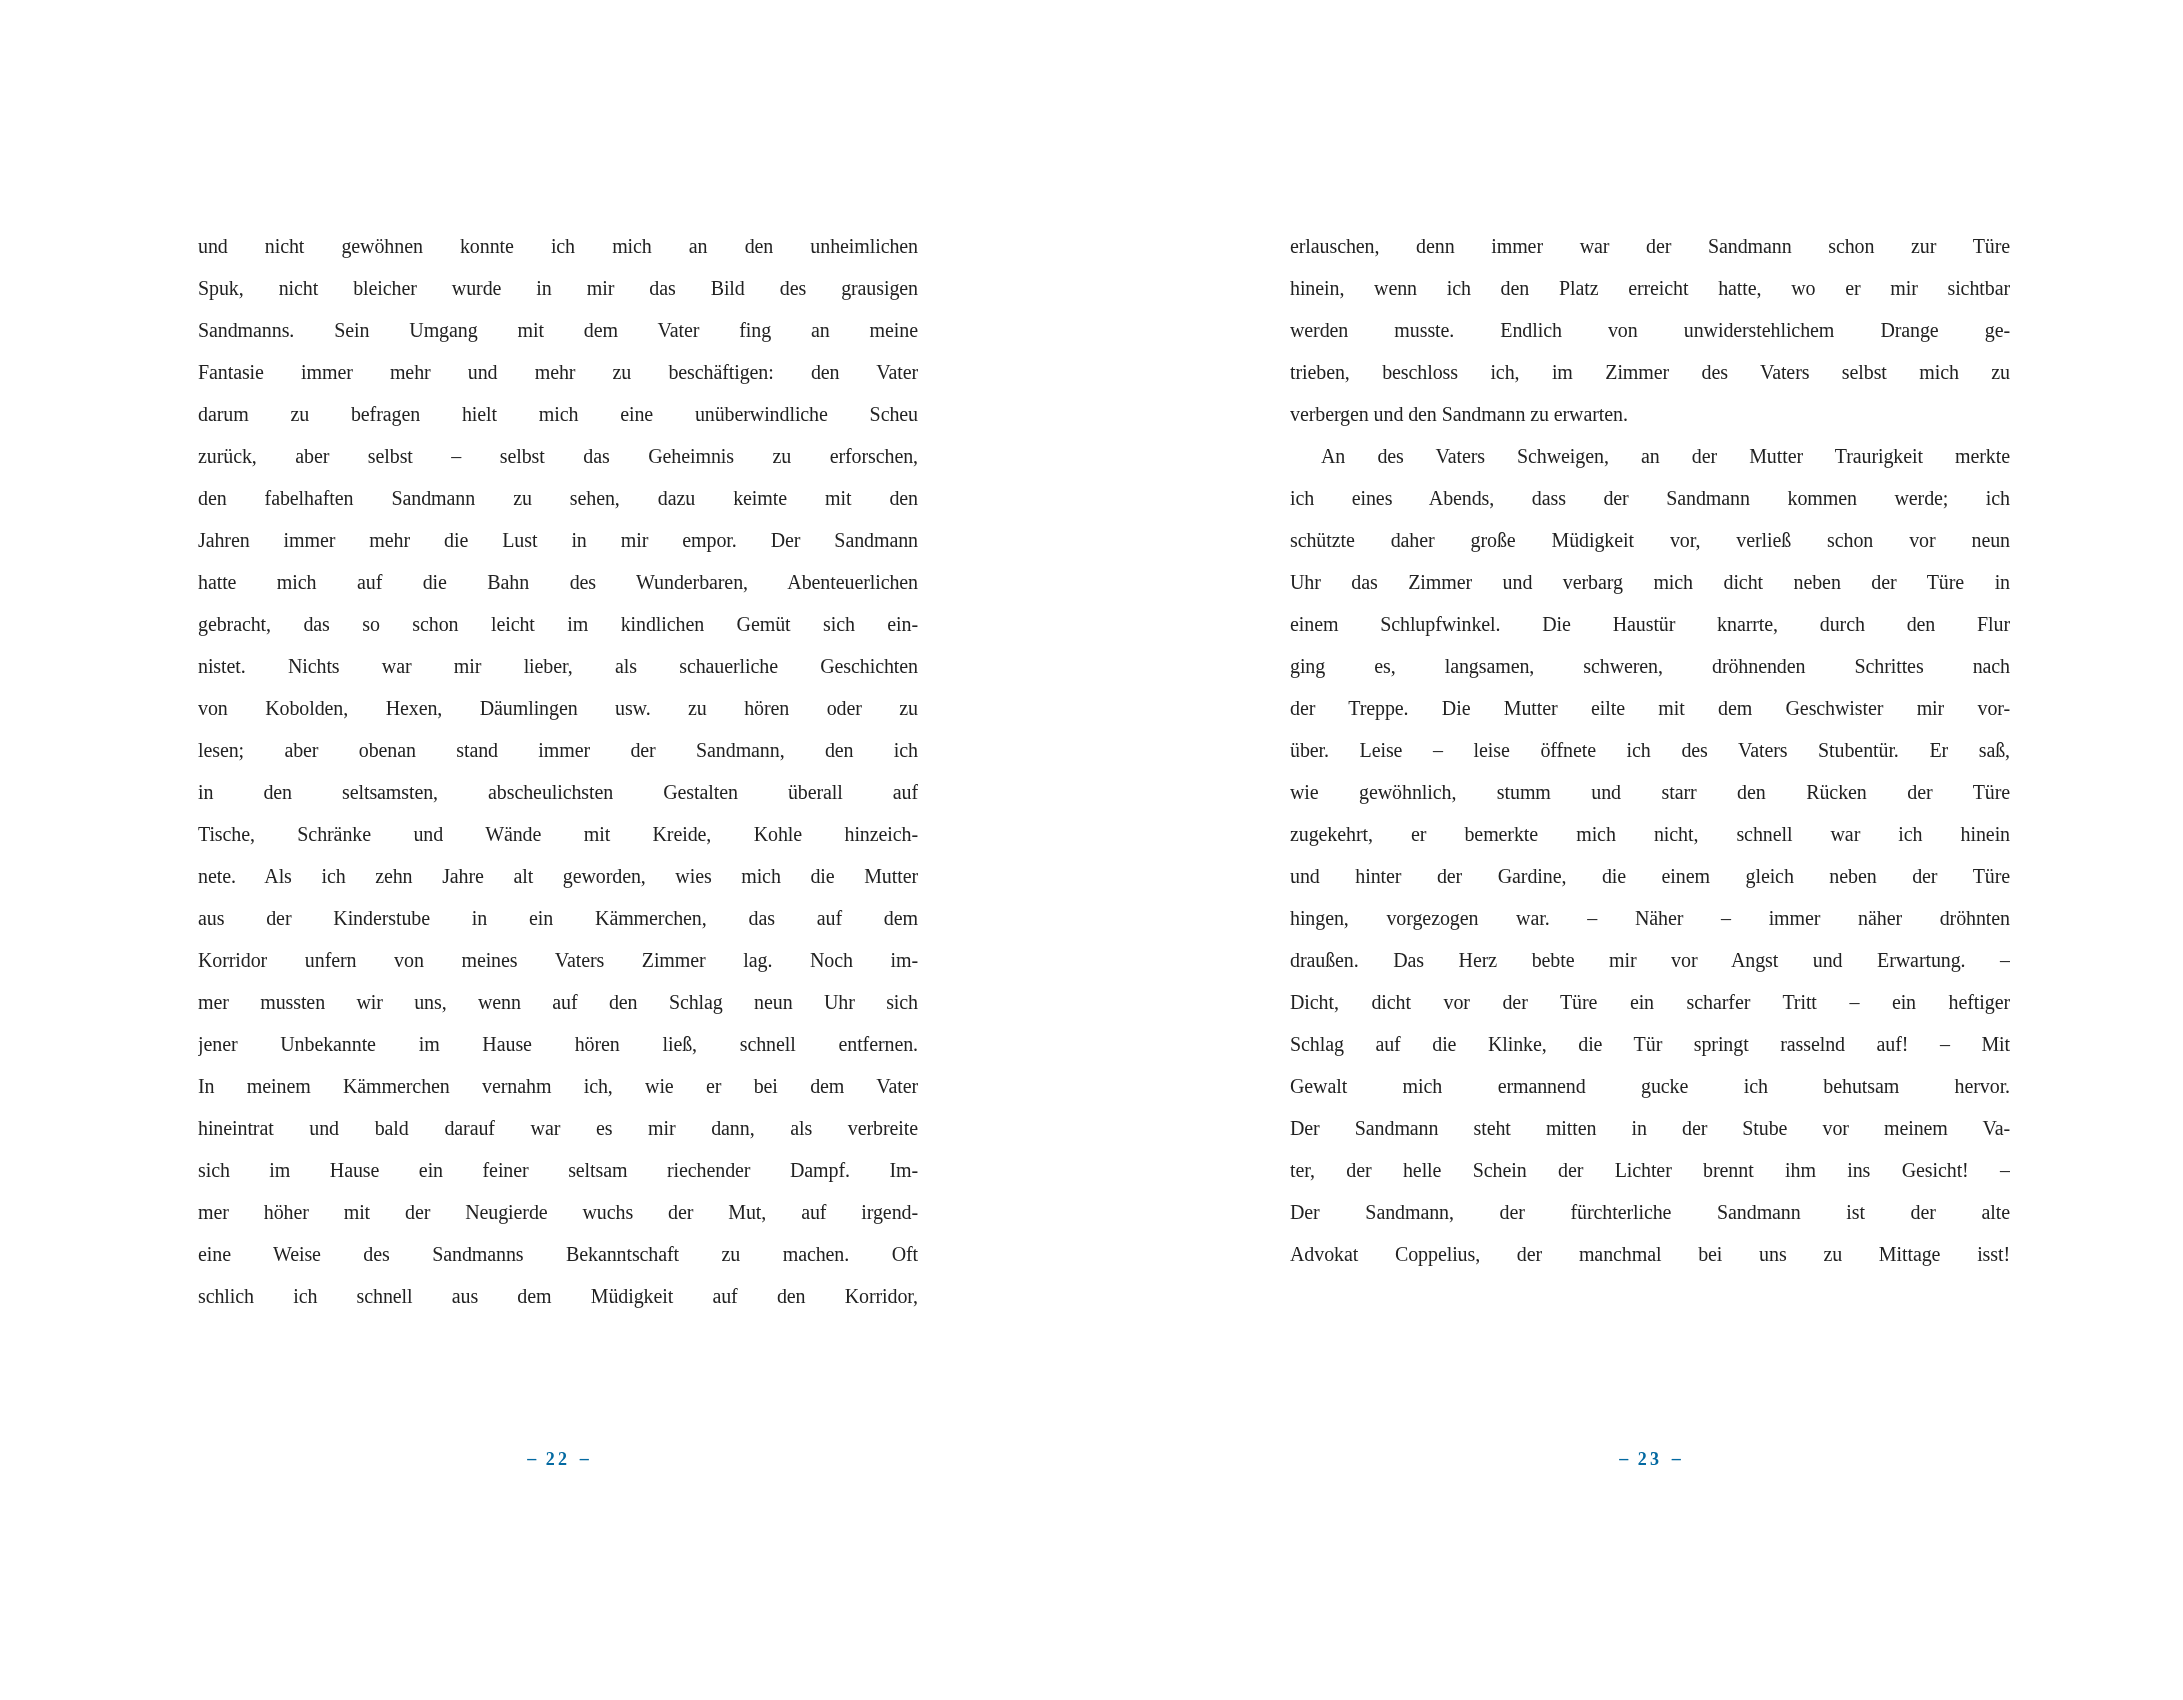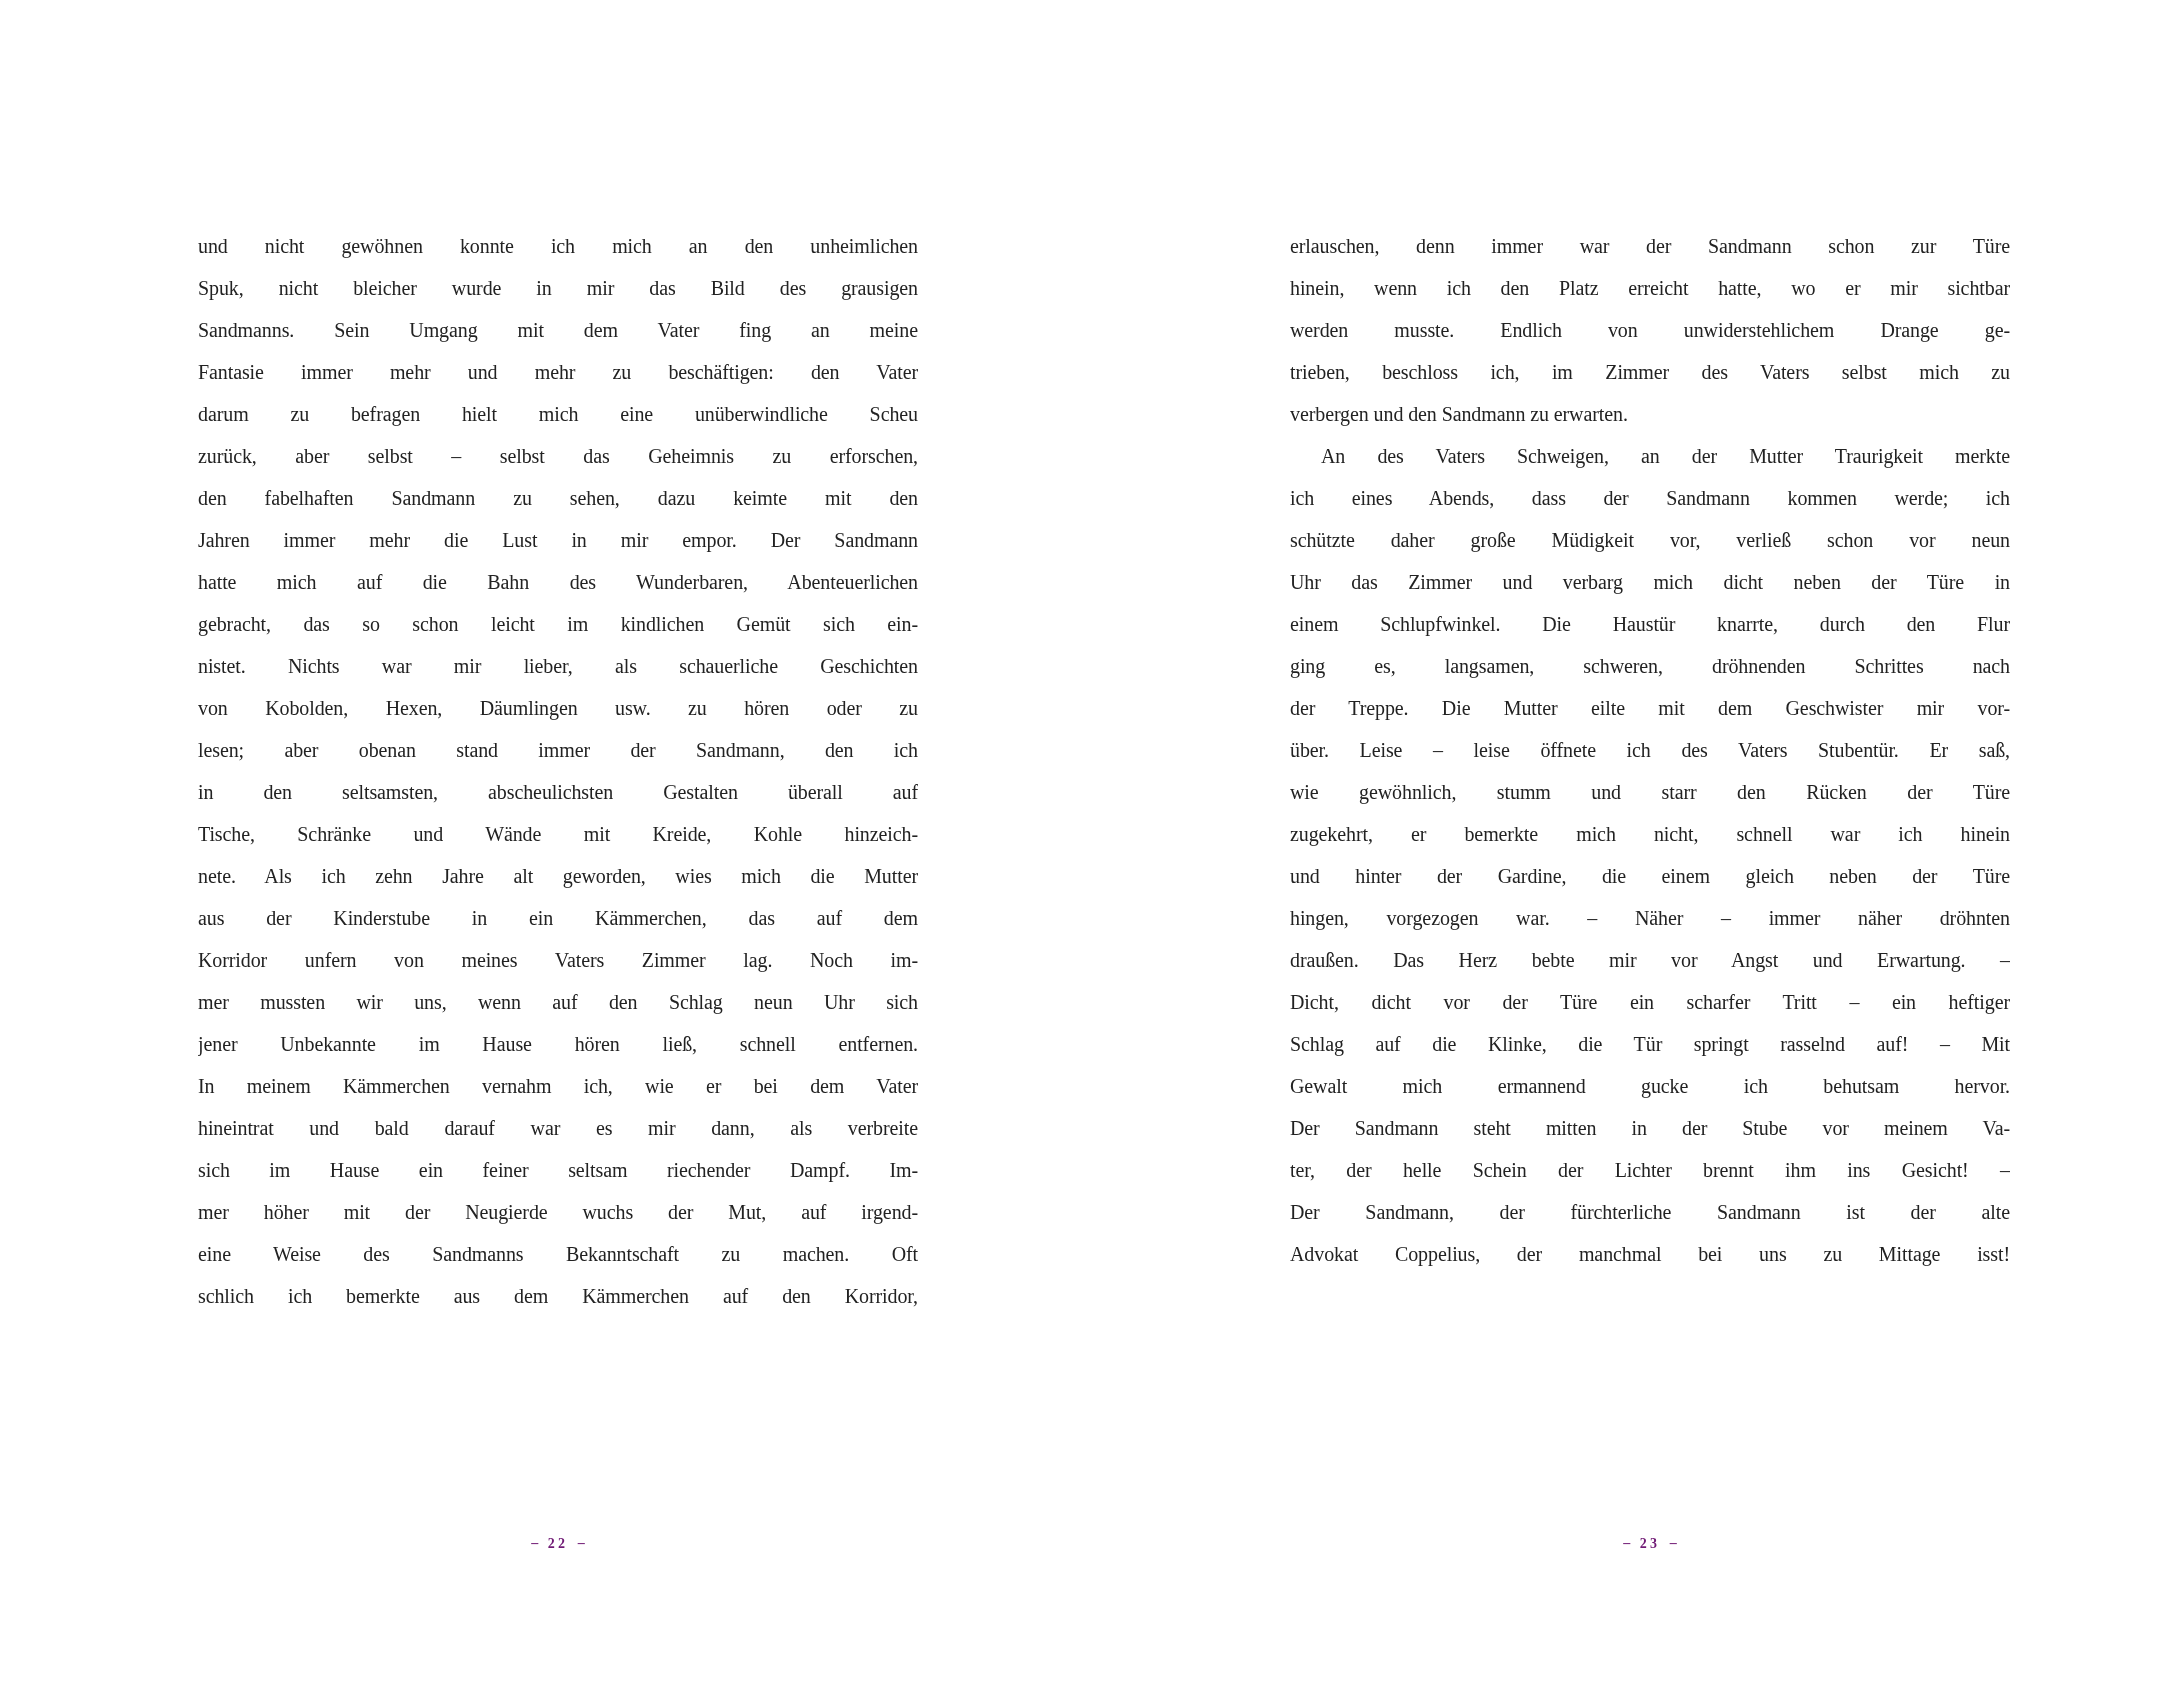--- a/index.html
+++ b/index.html
@@ -37,26 +37,26 @@
     white-space: normal;
   }
   .line.no-justify {
     text-align-last: left;
   }
   .line.indent {
     text-indent: 31px;
   }
   .folio {
     position: absolute;
-    top: 1532px;
+    top: 1448px;
     width: 720px;
     text-align: center;
-    font-size: 14px;
+    font-size: 18px;
     line-height: 23px;
-    color: #701a75;
+    color: #0369a1;
     font-weight: bold;
   }
   .folio-left  { left: 198px; }
   .folio-right { left: 1290px; }
   .folio .dash {
     display: inline-block;
     margin: 0 9.4px;
     transform: translateY(-1.3px);
   }
   .folio .num {
@@ -87,21 +87,21 @@
       <div class="line">nete. Als ich zehn Jahre alt geworden, wies mich die Mutter</div>
       <div class="line">aus der Kinderstube in ein Kämmerchen, das auf dem</div>
       <div class="line">Korridor unfern von meines Vaters Zimmer lag. Noch im-</div>
       <div class="line">mer mussten wir uns, wenn auf den Schlag neun Uhr sich</div>
       <div class="line">jener Unbekannte im Hause hören ließ, schnell entfernen.</div>
       <div class="line">In meinem Kämmerchen vernahm ich, wie er bei dem Vater</div>
       <div class="line">hineintrat und bald darauf war es mir dann, als verbreite</div>
       <div class="line">sich im Hause ein feiner seltsam riechender Dampf. Im-</div>
       <div class="line">mer höher mit der Neugierde wuchs der Mut, auf irgend-</div>
       <div class="line">eine Weise des Sandmanns Bekanntschaft zu machen. Oft</div>
-      <div class="line">schlich ich bemerkte aus dem Kämmerchen auf den Korridor,</div>
+      <div class="line">schlich ich schnell aus dem Müdigkeit auf den Korridor,</div>
     </div>
 
   <div class="text-block text-block-right">
       <div class="line">erlauschen, denn immer war der Sandmann schon zur Türe</div>
       <div class="line">hinein, wenn ich den Platz erreicht hatte, wo er mir sichtbar</div>
       <div class="line">werden musste. Endlich von unwiderstehlichem Drange ge-</div>
       <div class="line">trieben, beschloss ich, im Zimmer des Vaters selbst mich zu</div>
       <div class="line no-justify">verbergen und den Sandmann zu erwarten.</div>
       <div class="line indent">An des Vaters Schweigen, an der Mutter Traurigkeit merkte</div>
       <div class="line">ich eines Abends, dass der Sandmann kommen werde; ich</div>

